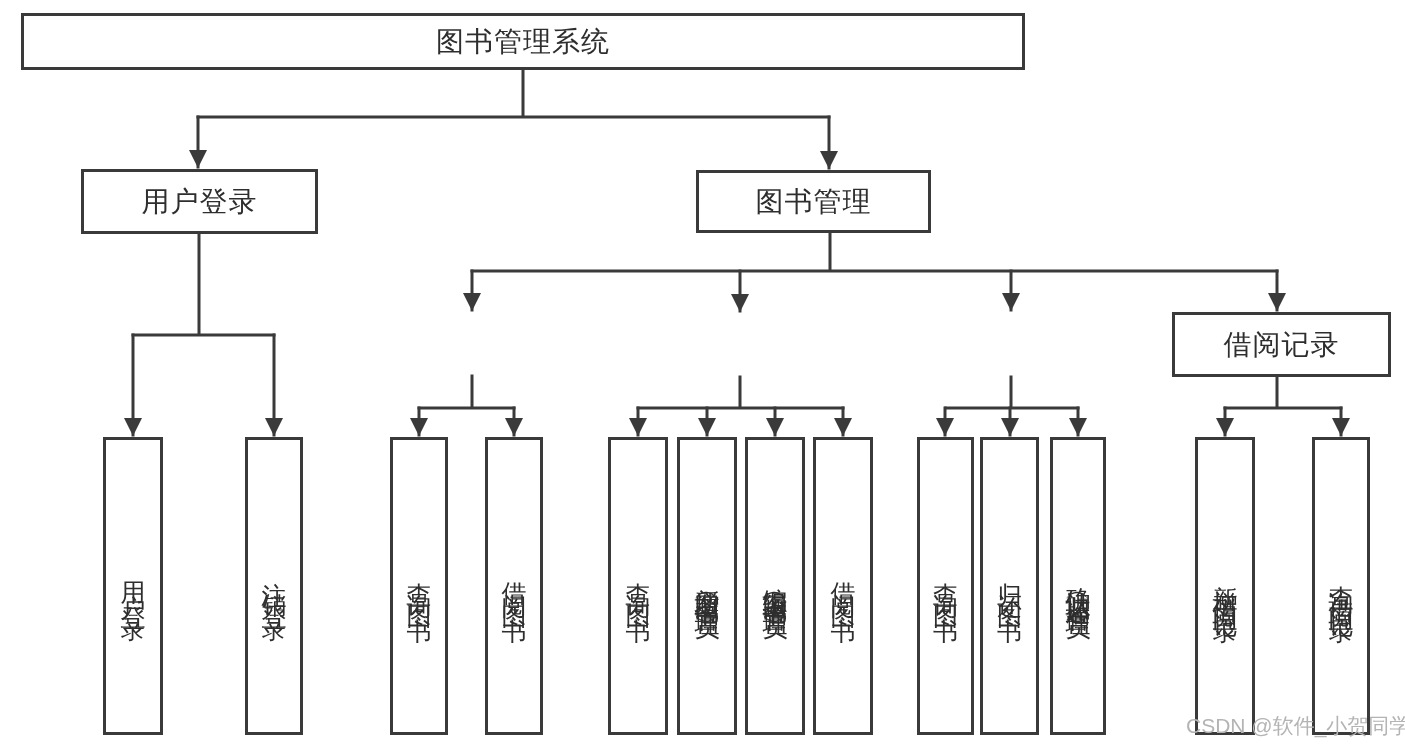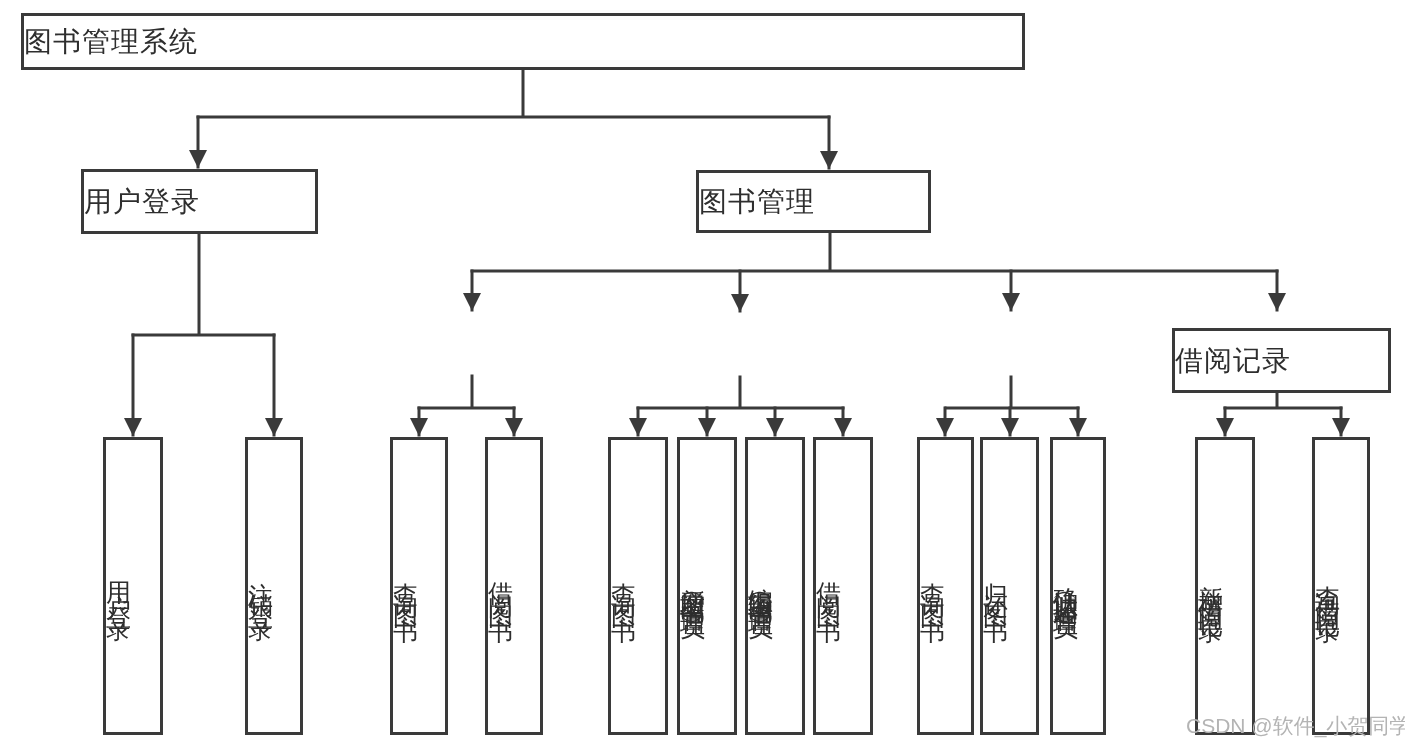--- a/index.html
+++ b/index.html
@@ -22,21 +22,21 @@
   svg.connectors marker path { fill: var(--color-line, #3a3a3a); stroke: none; }
 
   .box {
     position: absolute;
     z-index: 2;
     box-sizing: border-box;
     border: 3px solid var(--color-line, #3a3a3a);
     background: #ffffff;
     display: flex;
     align-items: center;
-    justify-content: flex-start;
+    justify-content: center;
   }
   .h-box { font-size: 28px; letter-spacing: 1px; }
   .v-box .vtext {
     writing-mode: vertical-rl;
     text-orientation: mixed;
     font-size: 25px;
     line-height: 1;
   }
   .ls4 .vtext { letter-spacing: 12px; }
   .ls6 .vtext { letter-spacing: 7px; }
@@ -104,21 +104,21 @@
     <span>图书管理系统</span>
   </div>
 
   <div class="box h-box" style="left:81px;top:169px;width:237px;height:65px">
     <span>用户登录</span>
   </div>
   <div class="box h-box" style="left:696px;top:170px;width:235px;height:63px">
     <span>图书管理</span>
   </div>
 
-  <div class="box h-box" style="left:1172px;top:328px;width:219px;height:65px">
+  <div class="box h-box" style="left:1172px;top:312px;width:219px;height:65px">
     <span>借阅记录</span>
   </div>
 
   <div class="box v-box ls4" style="left:103px;top:437px;width:60px;height:298px">
     <span class="vtext">用户登录</span>
   </div>
   <div class="box v-box ls4" style="left:245px;top:437px;width:58px;height:298px">
     <span class="vtext">注销登录</span>
   </div>
 

